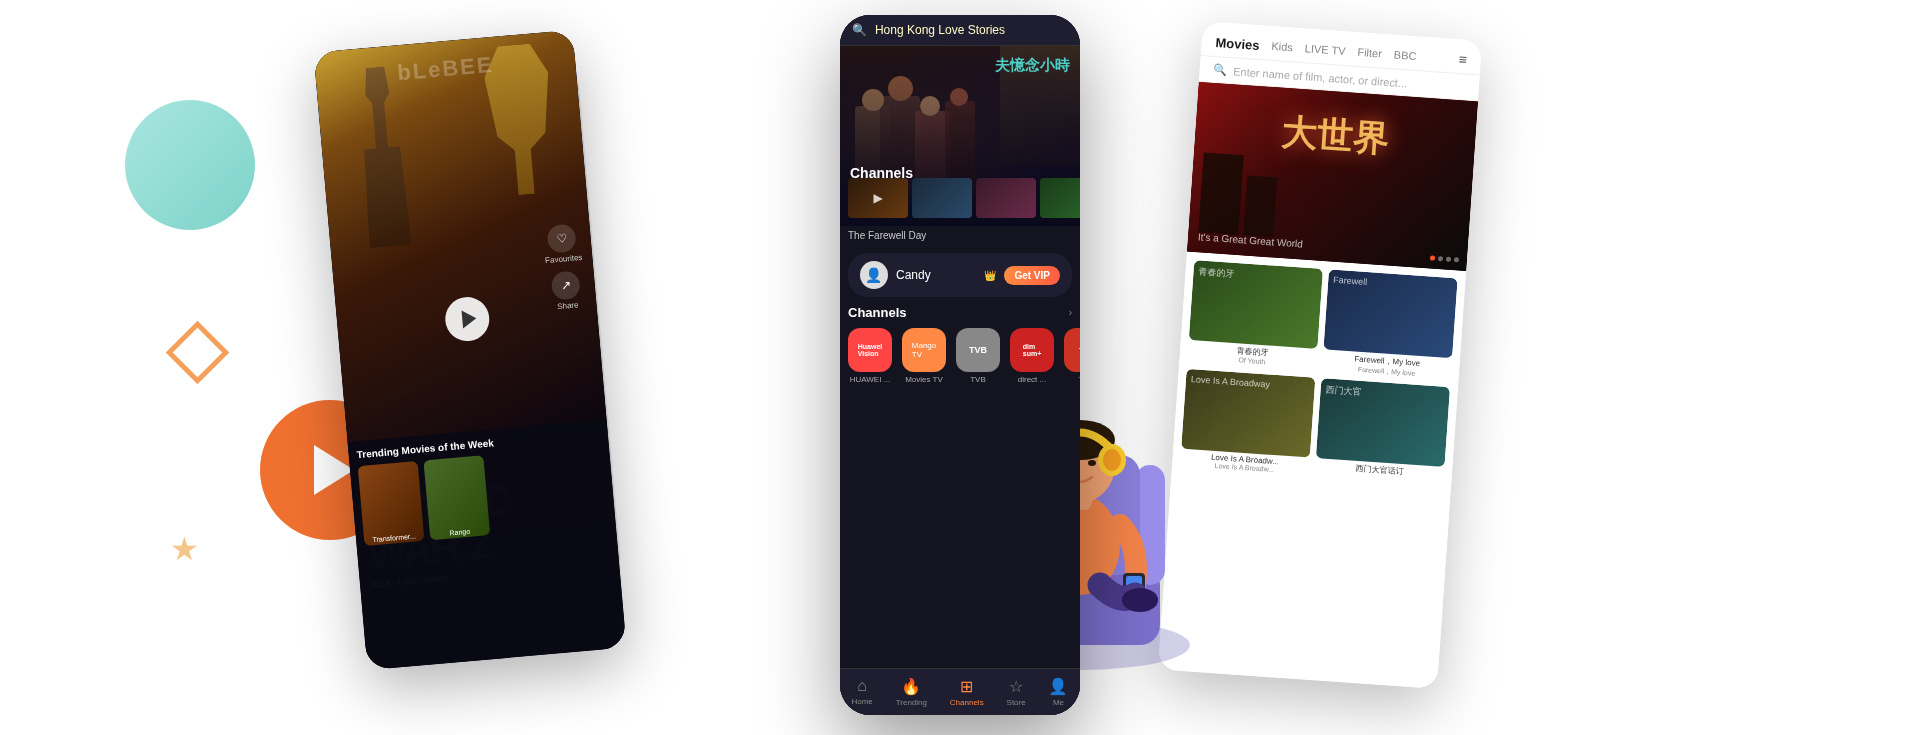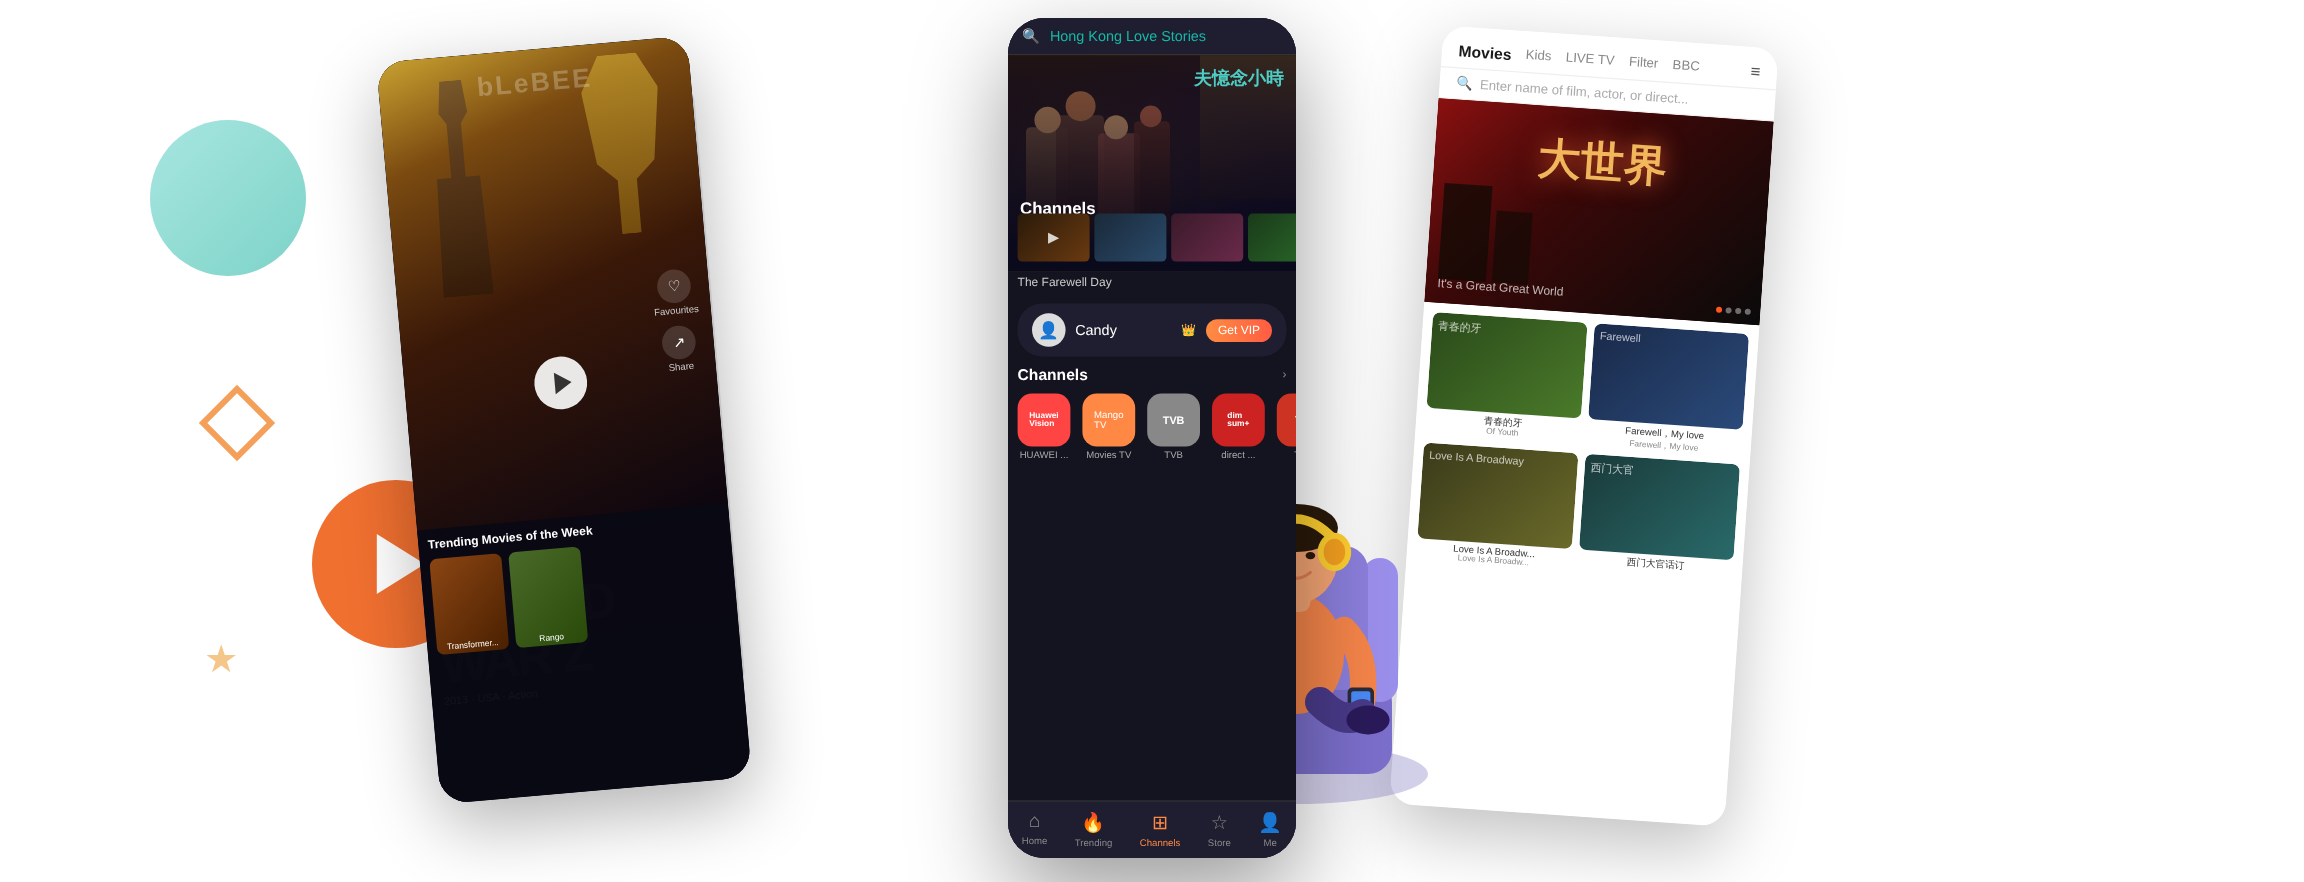--- a/index.html
+++ b/index.html
@@ -225,21 +225,21 @@
       display: flex;
       align-items: center;
       gap: 8px;
       border-bottom: 1px solid #333;
     }
     .search-icon-center {
       color: #888;
       font-size: 12px;
     }
     .search-text {
-      color: #14b8a6;
+      color: #fef9c3;
       font-size: 12px;
     }
 
     
     .featured-banner {
       position: relative;
       height: 180px;
       background: linear-gradient(135deg, #2a1a0a, #4a2a10, #2a1a3a);
       overflow: hidden;
     }
@@ -324,21 +324,21 @@
       flex: 1;
     }
     .crown-icon { font-size: 10px; color: #ffd700; }
     .get-vip-btn {
       background: linear-gradient(90deg, #ff8c42, #ff5c42);
       color: #fff;
       border: none;
       border-radius: 12px;
       padding: 4px 10px;
       font-size: 10px;
-      font-weight: 400;
+      font-weight: 700;
       cursor: pointer;
     }
 
     
     .channels-section {
       padding: 0 8px;
     }
     .channels-header {
       display: flex;
       align-items: center;

